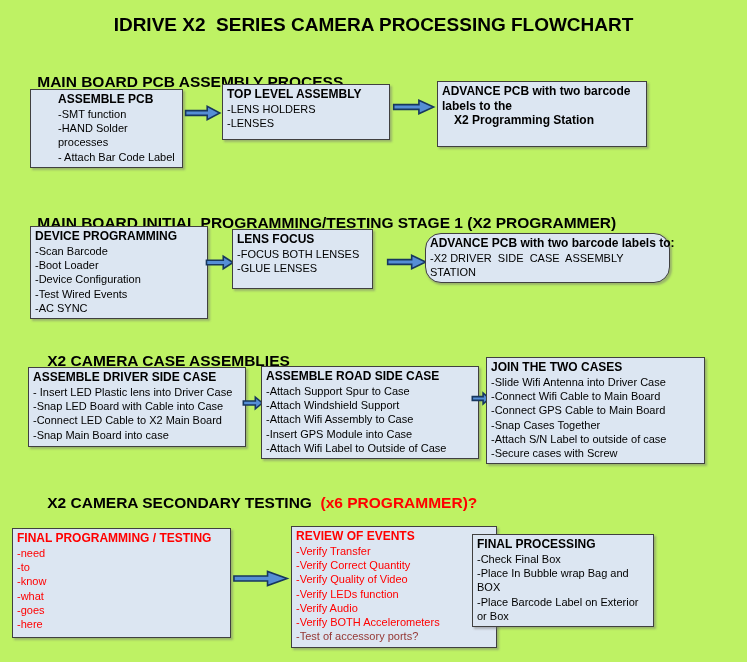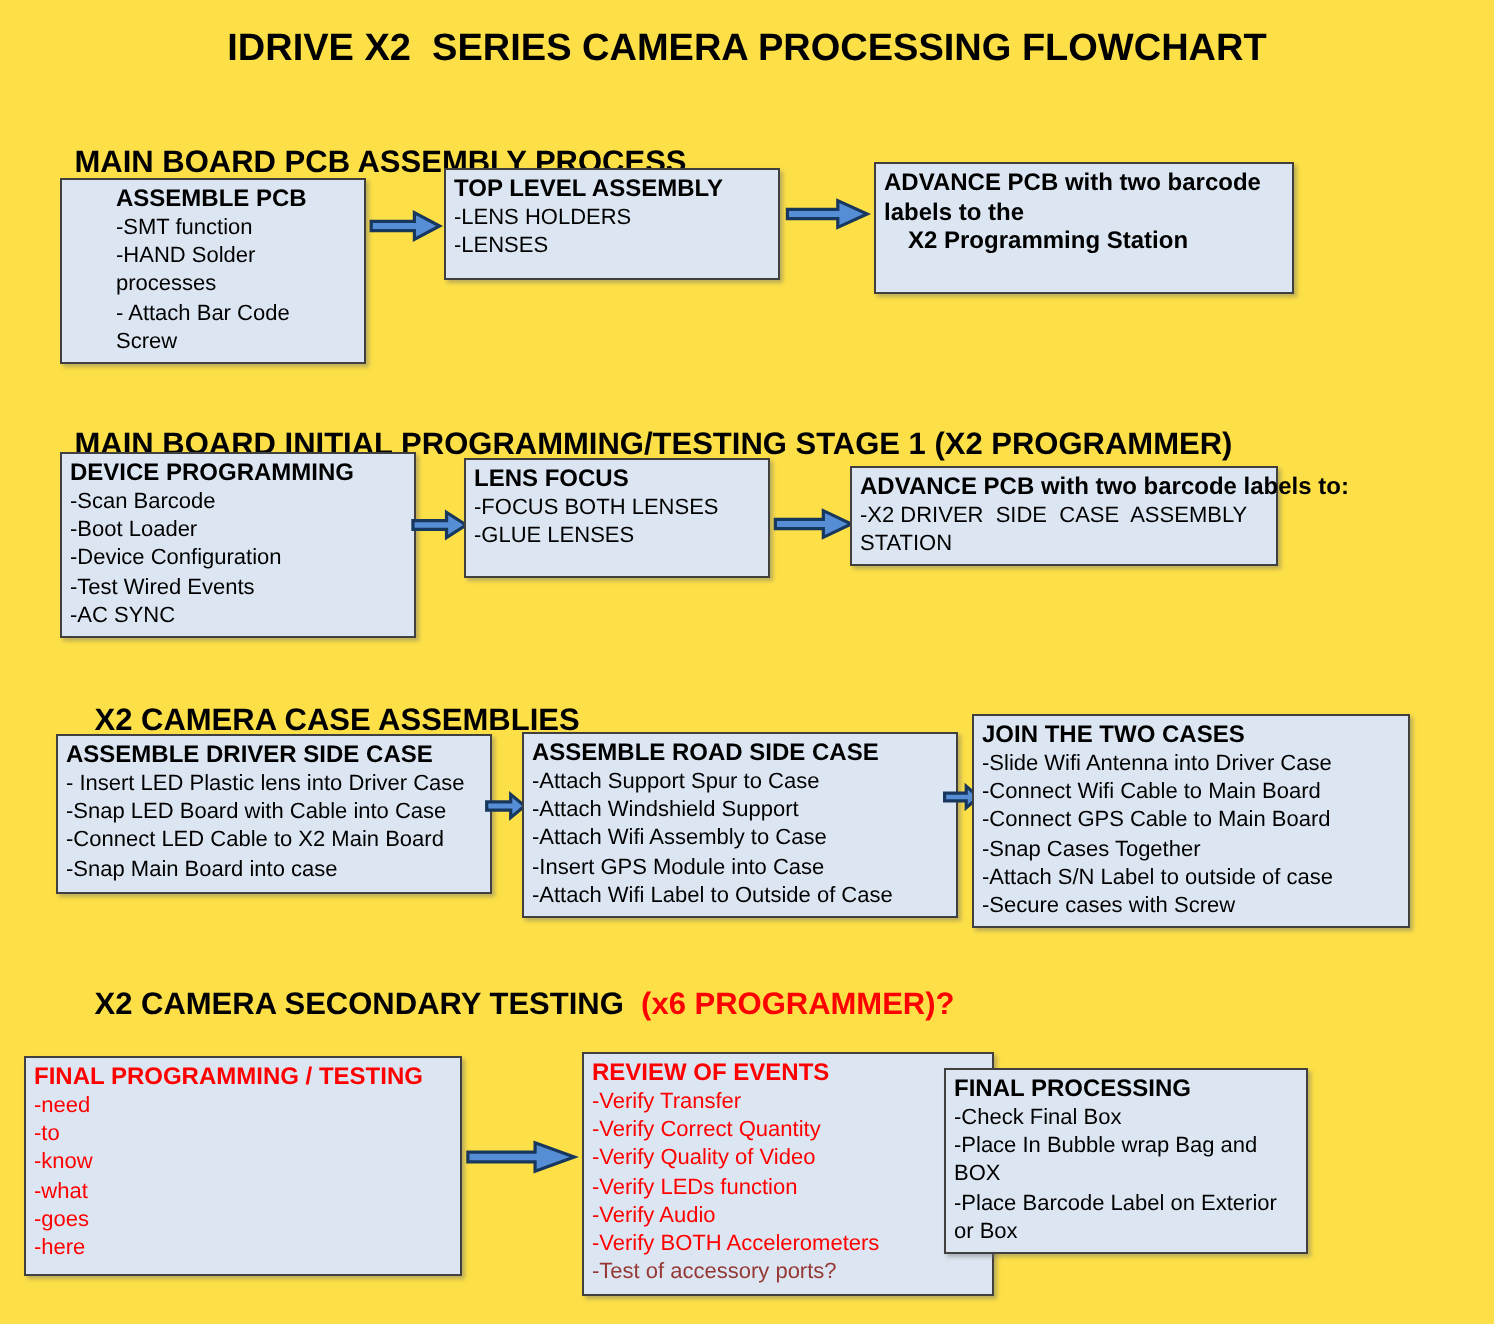--- a/index.html
+++ b/index.html
@@ -1,21 +1,21 @@
 <!DOCTYPE html>
 <html style="--box-fill: #dce6f2; --box-border: #404040; --arrow-fill: #558ed5; --arrow-stroke: #17375e; --red-text: #ff0000; --maroon-text: #953734;"><head>
 <meta charset="utf-8">
 <style>
   * { box-sizing: border-box; }
   html, body { margin: 0; padding: 0; background: #ffffff; }
   #canvas {
     position: relative;
     width: 747px;
     height: 662px;
-    background: #fde047;
+    background: #bef264;
     font-family: "Liberation Sans", sans-serif;
     overflow: hidden;
   }
   .page-title {
     position: absolute;
     top: 14px; left: 0; width: 100%;
     text-align: center;
     font-size: 19px;
     font-weight: bold;
     color: #000;
@@ -69,21 +69,21 @@
   <div class="page-title">IDRIVE X2  SERIES CAMERA PROCESSING FLOWCHART</div>
 
   <div class="section-heading" style="left:20px;top:55px;">
     <span>MAIN BOARD PCB ASSEMBLY PROCESS</span><span class="accent"></span>
   </div>
 
   <div class="box" style="left:30px;top:89px;width:153px;min-height:60px;padding-left:27px;">
     <div class="box-title">ASSEMBLE PCB</div>
     <div class="box-item">-SMT function</div>
     <div class="box-item">-HAND Solder processes</div>
-    <div class="box-item">- Attach Bar Code Screw</div>
+    <div class="box-item">- Attach Bar Code Label</div>
   </div>
 
   <svg class="arrow" style="left:185px;top:105px;width:36px;height:16px;" viewBox="0 0 60 24" preserveAspectRatio="none">
       <path d="M1 8.5 L37 8.5 L37 2 L58 12 L37 22 L37 15.5 L1 15.5 Z" vector-effect="non-scaling-stroke"></path>
     </svg>
 
   <div class="box" style="left:222px;top:84px;width:168px;min-height:56px;">
     <div class="box-title">TOP LEVEL ASSEMBLY</div>
     <div class="box-item">-LENS HOLDERS</div>
     <div class="box-item">-LENSES</div>
@@ -108,31 +108,31 @@
     <div class="box-item">-Boot Loader</div>
     <div class="box-item">-Device Configuration</div>
     <div class="box-item">-Test Wired Events</div>
     <div class="box-item">-AC SYNC</div>
   </div>
 
   <svg class="arrow" style="left:206px;top:255px;width:28px;height:15px;" viewBox="0 0 60 24" preserveAspectRatio="none">
       <path d="M1 8.5 L37 8.5 L37 2 L58 12 L37 22 L37 15.5 L1 15.5 Z" vector-effect="non-scaling-stroke"></path>
     </svg>
 
-  <div class="box" style="left:232px;top:229px;width:153px;min-height:60px;">
+  <div class="box" style="left:232px;top:229px;width:141px;min-height:60px;">
     <div class="box-title">LENS FOCUS</div>
     <div class="box-item">-FOCUS BOTH LENSES</div>
     <div class="box-item">-GLUE LENSES</div>
   </div>
 
   <svg class="arrow" style="left:387px;top:254px;width:40px;height:16px;" viewBox="0 0 60 24" preserveAspectRatio="none">
       <path d="M1 8.5 L37 8.5 L37 2 L58 12 L37 22 L37 15.5 L1 15.5 Z" vector-effect="non-scaling-stroke"></path>
     </svg>
 
-  <div class="box" style="left:425px;top:233px;width:214px;min-height:50px;">
+  <div class="box" style="left:425px;top:233px;width:245px;min-height:50px;border-radius:16px;">
     <div class="box-title nowrap">ADVANCE PCB with two barcode labels to:</div>
     <div class="box-item">-X2 DRIVER  SIDE  CASE  ASSEMBLY STATION</div>
   </div>
 
   <div class="section-heading" style="left:30px;top:334px;">
     <span>X2 CAMERA CASE ASSEMBLIES</span><span class="accent"></span>
   </div>
 
   <div class="box" style="left:28px;top:367px;width:218px;min-height:80px;">
     <div class="box-title">ASSEMBLE DRIVER SIDE CASE</div>

